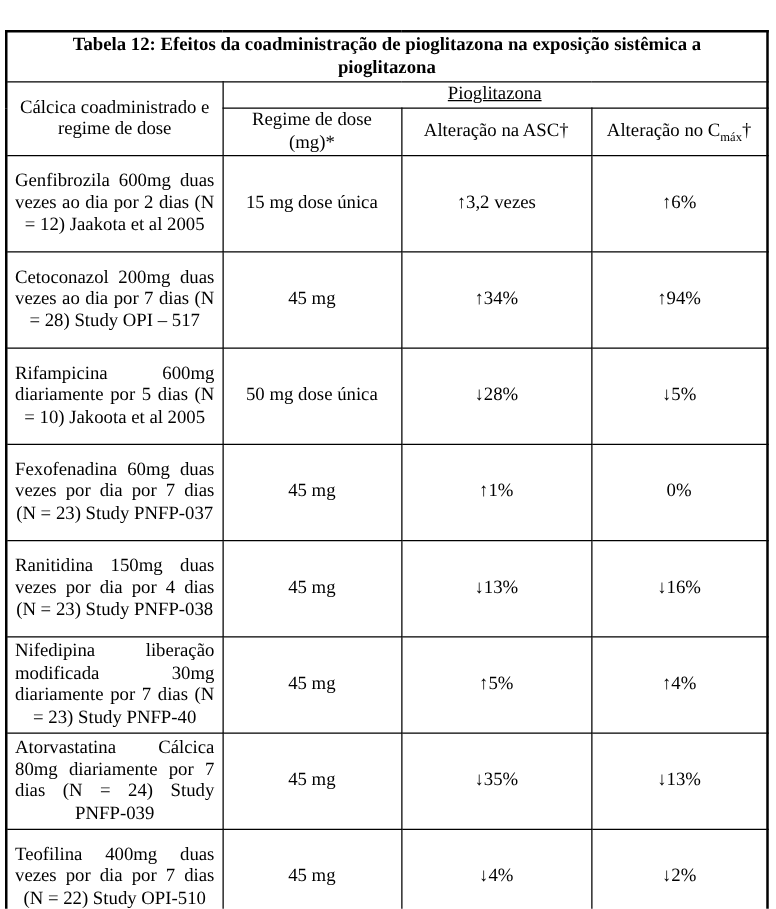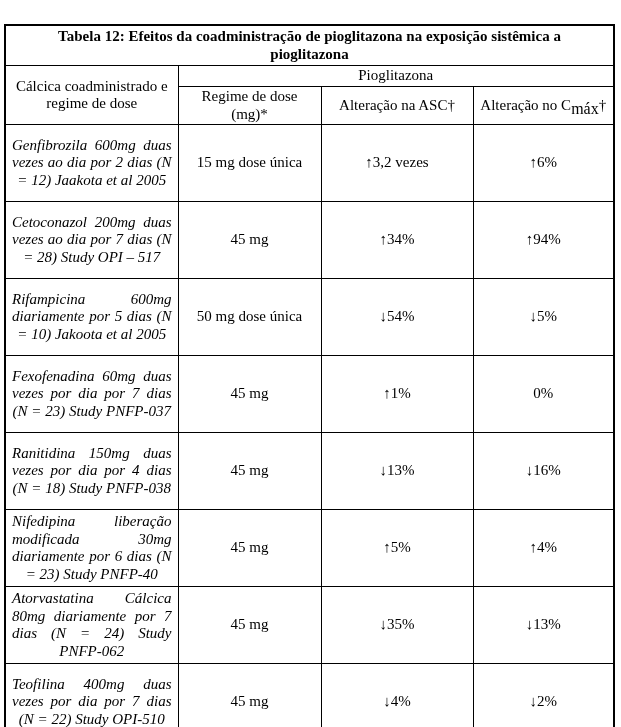--- a/index.html
+++ b/index.html
@@ -36,36 +36,36 @@
     overflow: hidden;
     box-sizing: border-box;
   }
   .title-cell {
     font-weight: bold !important;
     height: 36px;
     padding: 2px 16px !important;
   }
   .group-head {
     height: 21px;
+    text-decoration: underline;
   }
   .sub-head {
     height: 33px;
   }
   .data-row td {
     height: 77px;
   }
   .drug-cell {
     text-align: justify !important;
     text-align-last: center;
     -moz-text-align-last: center;
     padding: 2px 6px !important;
-    font-style: italic;
   }
   sub.cmax-sub {
-    font-size: 16px;
+    font-size: 10px;
     line-height: 0;
   }
 </style>
 </head>
 <body>
 
 <div class="page">
   <table class="doc-table">
     <colgroup>
       <col style="width:173px">
@@ -98,47 +98,47 @@
   <tr class="data-row">
     <td class="drug-cell">Cetoconazol 200mg duas vezes ao dia por 7 dias (N = 28) Study OPI – 517</td>
     <td>45 mg</td>
     <td>↑34%</td>
     <td>↑94%</td>
   </tr>
 
   <tr class="data-row">
     <td class="drug-cell">Rifampicina 600mg diariamente por 5 dias (N = 10) Jakoota et al 2005</td>
     <td>50 mg dose única</td>
-    <td>↓54%</td>
+    <td>↓28%</td>
     <td>↓5%</td>
   </tr>
 
   <tr class="data-row">
     <td class="drug-cell">Fexofenadina 60mg duas vezes por dia por 7 dias (N = 23) Study PNFP-037</td>
     <td>45 mg</td>
     <td>↑1%</td>
     <td>0%</td>
   </tr>
 
   <tr class="data-row">
-    <td class="drug-cell">Ranitidina 150mg duas vezes por dia por 4 dias (N = 18) Study PNFP-038</td>
+    <td class="drug-cell">Ranitidina 150mg duas vezes por dia por 4 dias (N = 23) Study PNFP-038</td>
     <td>45 mg</td>
     <td>↓13%</td>
     <td>↓16%</td>
   </tr>
 
   <tr class="data-row">
-    <td class="drug-cell">Nifedipina liberação modificada 30mg diariamente por 6 dias (N = 23) Study PNFP-40</td>
+    <td class="drug-cell">Nifedipina liberação modificada 30mg diariamente por 7 dias (N = 23) Study PNFP-40</td>
     <td>45 mg</td>
     <td>↑5%</td>
     <td>↑4%</td>
   </tr>
 
   <tr class="data-row">
-    <td class="drug-cell">Atorvastatina Cálcica 80mg diariamente por 7 dias (N = 24) Study PNFP-062</td>
+    <td class="drug-cell">Atorvastatina Cálcica 80mg diariamente por 7 dias (N = 24) Study PNFP-039</td>
     <td>45 mg</td>
     <td>↓35%</td>
     <td>↓13%</td>
   </tr>
 
   <tr class="data-row">
     <td class="drug-cell">Teofilina 400mg duas vezes por dia por 7 dias (N = 22) Study OPI-510</td>
     <td>45 mg</td>
     <td>↓4%</td>
     <td>↓2%</td>

